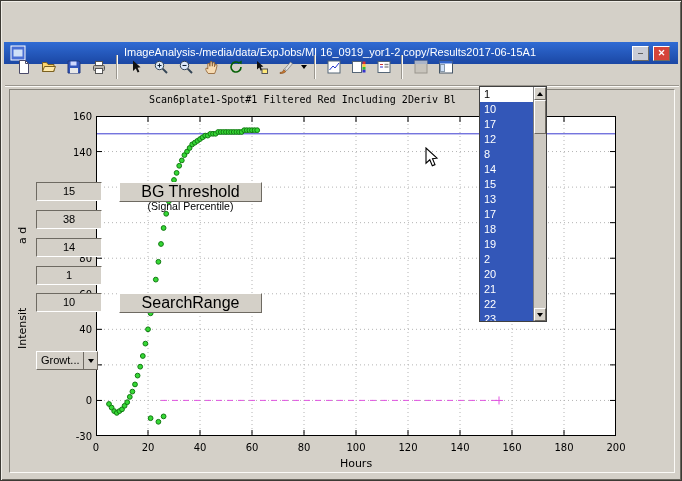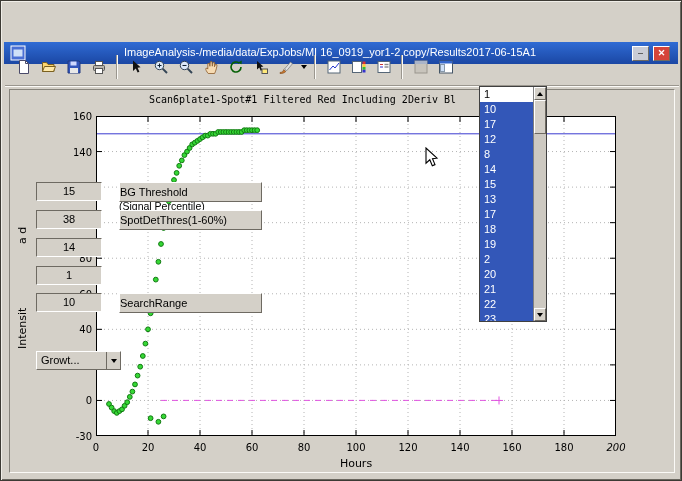--- a/index.html
+++ b/index.html
@@ -42,25 +42,25 @@
   .plot-title{position:absolute;left:148px;top:93px;font:10px "DejaVu Sans Mono",monospace;color:#000;z-index:2;white-space:nowrap;}
   .xlabel{position:absolute;left:355px;top:456px;transform:translateX(-50%);font:11px "DejaVu Sans",sans-serif;z-index:2;}
   .yfrag{position:absolute;transform-origin:0 0;transform:rotate(-90deg);white-space:nowrap;
     font:11px "DejaVu Sans",sans-serif;z-index:2;}
   .yfrag.f0{left:15px;top:243px;}
   .yfrag.f1{left:15px;top:348px;}
 
   
   .param-field{position:absolute;left:35px;width:66px;height:19px;z-index:5;text-align:center;
     line-height:17px;font-size:11px;background:#d4d0c8;border:1px solid;border-color:#6e6a62 #fff #fff #6e6a62;}
-  .param-btn{position:absolute;left:118px;width:143px;height:20px;z-index:5;
-    line-height:18px;font-size:11px;background:#d4d0c8;border:1px solid;border-color:#fff #6e6a62 #6e6a62 #fff;}
-  .hidden-label{position:absolute;left:118px;width:143px;top:199px;z-index:4;text-align:left;
+  .param-btn{position:absolute;left:118px;width:143px;height:20px;z-index:5;text-align:center;
+    line-height:18px;font-size:16px;background:#d4d0c8;border:1px solid;border-color:#fff #6e6a62 #6e6a62 #fff;}
+  .hidden-label{position:absolute;left:118px;width:143px;top:199px;z-index:4;text-align:center;
     font-size:10.5px;color:#000;}
-  .combo{position:absolute;left:35px;top:350px;width:85px;height:19px;z-index:5;display:flex;
+  .combo{position:absolute;left:35px;top:350px;width:62px;height:19px;z-index:5;display:flex;
     background:#d4d0c8;border:1px solid;border-color:#fff #6e6a62 #6e6a62 #fff;}
   .combo-text{flex:1;font-size:11px;line-height:17px;padding-left:4px;white-space:nowrap;overflow:hidden;}
   .combo-arrow{width:14px;display:flex;align-items:center;justify-content:center;
     border-left:1px solid #6e6a62;background:#d4d0c8;}
   .btn-continue{position:absolute;left:35px;top:377px;width:71px;height:19px;z-index:5;text-align:center;
     line-height:17px;font-size:11px;background:#d4d0c8;border:1px solid;border-color:#fff #6e6a62 #6e6a62 #fff;
     box-shadow:0 0 0 1px #404040;}
 
   
   .listbox{position:absolute;left:478px;top:85px;width:68px;height:236px;background:#fff;
@@ -358,21 +358,21 @@
       <div class="xtick" style="left: 95px; top: 441px;">0</div>
       <div class="xtick" style="left: 147px; top: 441px;">20</div>
       <div class="xtick" style="left: 199px; top: 441px;">40</div>
       <div class="xtick" style="left: 251px; top: 441px;">60</div>
       <div class="xtick" style="left: 303px; top: 441px;">80</div>
       <div class="xtick" style="left: 355px; top: 441px;">100</div>
       <div class="xtick" style="left: 407px; top: 441px;">120</div>
       <div class="xtick" style="left: 459px; top: 441px;">140</div>
       <div class="xtick" style="left: 511px; top: 441px;">160</div>
       <div class="xtick" style="left: 563px; top: 441px;">180</div>
-      <div class="xtick" style="left: 615px; top: 441px; font-style: italic;">200</div>
+      <div class="xtick" style="left: 615px; top: 441px;">200</div>
       <div class="ytick" style="right: 591px; top: 435px;">-30</div>
       <div class="ytick" style="right: 591px; top: 399.444px;">0</div>
       <div class="ytick" style="right: 591px; top: 363.889px;">20</div>
       <div class="ytick" style="right: 591px; top: 328.333px;">40</div>
       <div class="ytick" style="right: 591px; top: 292.778px;">60</div>
       <div class="ytick" style="right: 591px; top: 257.222px;">80</div>
       <div class="ytick" style="right: 591px; top: 221.667px;">100</div>
       <div class="ytick" style="right: 591px; top: 186.111px;">120</div>
       <div class="ytick" style="right: 591px; top: 150.556px;">140</div>
       <div class="ytick" style="right: 591px; top: 115px;">160</div>
@@ -381,21 +381,20 @@
   <div class="plot-title">Scan6plate1-Spot#1 Filtered Red Including 2Deriv Bl</div>
   <div class="xlabel">Hours</div>
   <div class="yfrag f0">a d</div>
   <div class="yfrag f1">Intensit</div>
 
   <div class="hidden-label">(Signal Percentile)</div>
 
   <div class="param-field" style="top:181px">15</div>
   <div class="param-btn" style="top:181px">BG Threshold</div>
   <div class="param-field" style="top:209px">38</div>
-  <div class="param-btn" style="top:209px">SpotDetThres(1-60%)</div>
   <div class="param-field" style="top:237px">14</div>
   <div class="param-field" style="top:265px">1</div>
   <div class="param-field" style="top:292px">10</div>
   <div class="param-btn" style="top:292px">SearchRange</div>
 
   <div class="combo">
     <div class="combo-text">Growt...</div>
     <div class="combo-arrow">
         <span class="tri-dn-sm"></span>
       </div>

